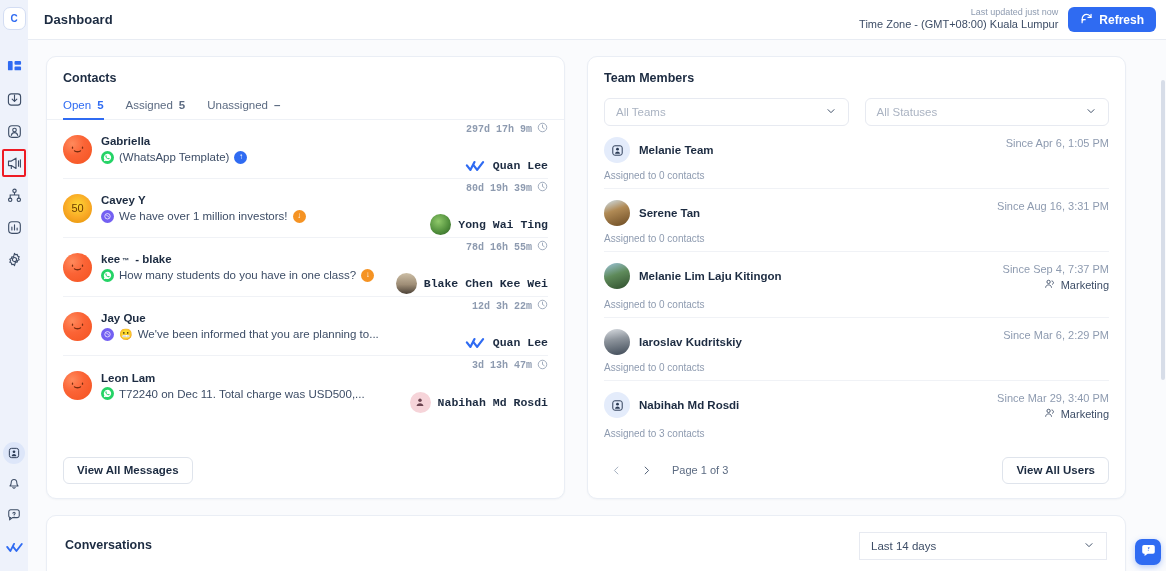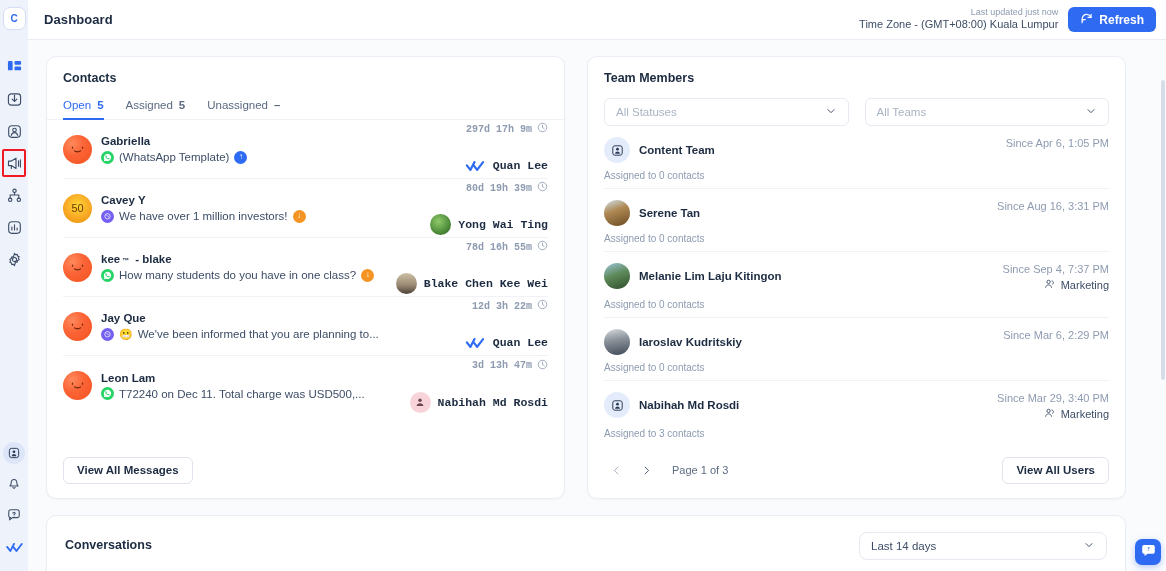--- a/index.html
+++ b/index.html
@@ -200,21 +200,21 @@
   
   .card-conv {
     margin-top: 16px; width: 1080px; height: 120px;
     background: #fff; border: 1px solid #eaeef5; border-radius: 10px;
     box-shadow: 0 1px 2px rgba(25,40,70,.04);
     padding: 16px 18px 0 18px;
     display: flex; align-items: flex-start; justify-content: space-between;
   }
   .conv-title { font-size: 12.5px; font-weight: 700; color: #1c2b41; padding-top: 6px; }
   .range-select {
-    width: 248px; height: 28px; border: 1px solid #e7eaf1; border-radius: 8px;
+    width: 248px; height: 28px; border: 1px solid #e7eaf1; border-radius: 0;
     display: flex; align-items: center; justify-content: space-between;
     padding: 0 11px; font-size: 11.5px; color: #3d4d66; cursor: pointer; background: #fff;
   }
 
   
   .scroll-track {
     position: absolute; top: 40px; right: 1px; width: 4px; bottom: 0;
     background: transparent;
   }
   .scroll-thumb {
@@ -611,50 +611,50 @@
           </div>
         </div>
 
         <div class="card card-team">
           <div class="card-head">
             <div class="card-title">Team Members</div>
           </div>
 
           <div class="filters">
             <div class="select-box">
-              <span>All Statuses</span>
+              <span>All Teams</span>
               <span>
                 <svg width="12" height="12" viewBox="0 0 16 16" fill="none" stroke="#3d4d66" stroke-width="1.3" stroke-linecap="round" stroke-linejoin="round">
                     <path d="M4 6.2l4 4 4-4"></path>
                   </svg>
               </span>
             </div>
             <div class="select-box">
-              <span>All Teams</span>
+              <span>All Statuses</span>
               <span>
                 <svg width="12" height="12" viewBox="0 0 16 16" fill="none" stroke="#3d4d66" stroke-width="1.3" stroke-linecap="round" stroke-linejoin="round">
                     <path d="M4 6.2l4 4 4-4"></path>
                   </svg>
               </span>
             </div>
           </div>
 
           <div class="team-list">
 
             <div class="team-row">
               <div class="t-main">
                 <div class="t-left">
                   <div class="t-avatar t-avatar-ph">
                     <svg width="13" height="13" viewBox="0 0 16 16" fill="none" stroke="#2b3b55" stroke-width="1.2">
                       <rect x="2.2" y="2.2" width="11.6" height="11.6" rx="2.6"></rect>
                       <circle cx="8" cy="6.4" r="1.7" fill="#2b3b55" stroke="none"></circle>
                       <path d="M4.9 12c.5-1.8 1.7-2.7 3.1-2.7S10.6 10.2 11.1 12z" fill="#2b3b55" stroke="none"></path>
                     </svg>
                   </div>
-                  <span class="t-name">Content Team</span>
+                  <span class="t-name">Melanie Team</span>
                 </div>
                 <div class="t-right">
                   <div class="t-since">Since Apr 6, 1:05 PM</div>
                 </div>
               </div>
               <div class="t-sub">Assigned to 0 contacts</div>
             </div>
 
             <div class="team-row">
               <div class="t-main">

